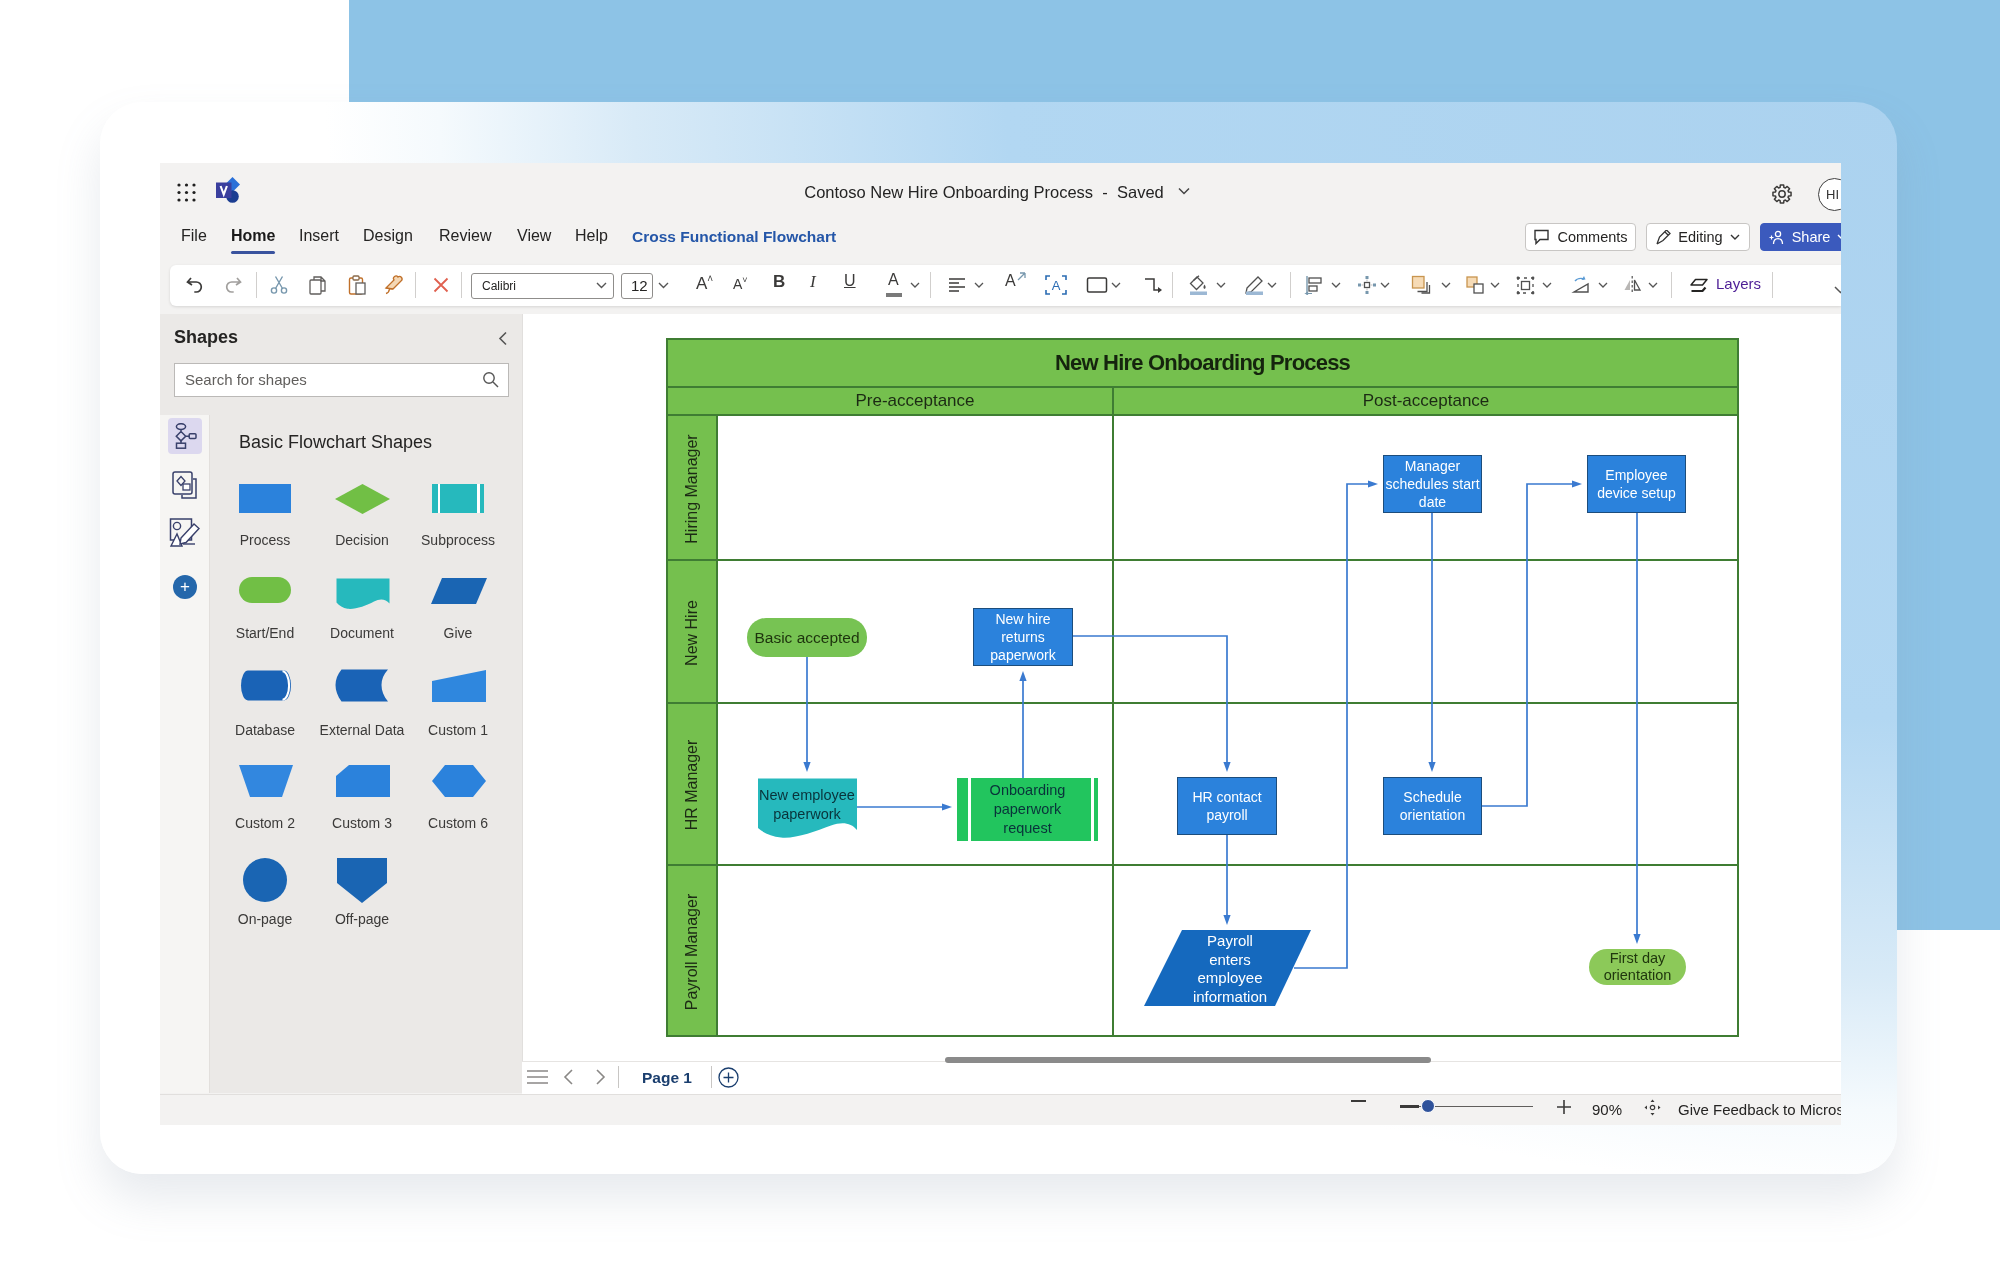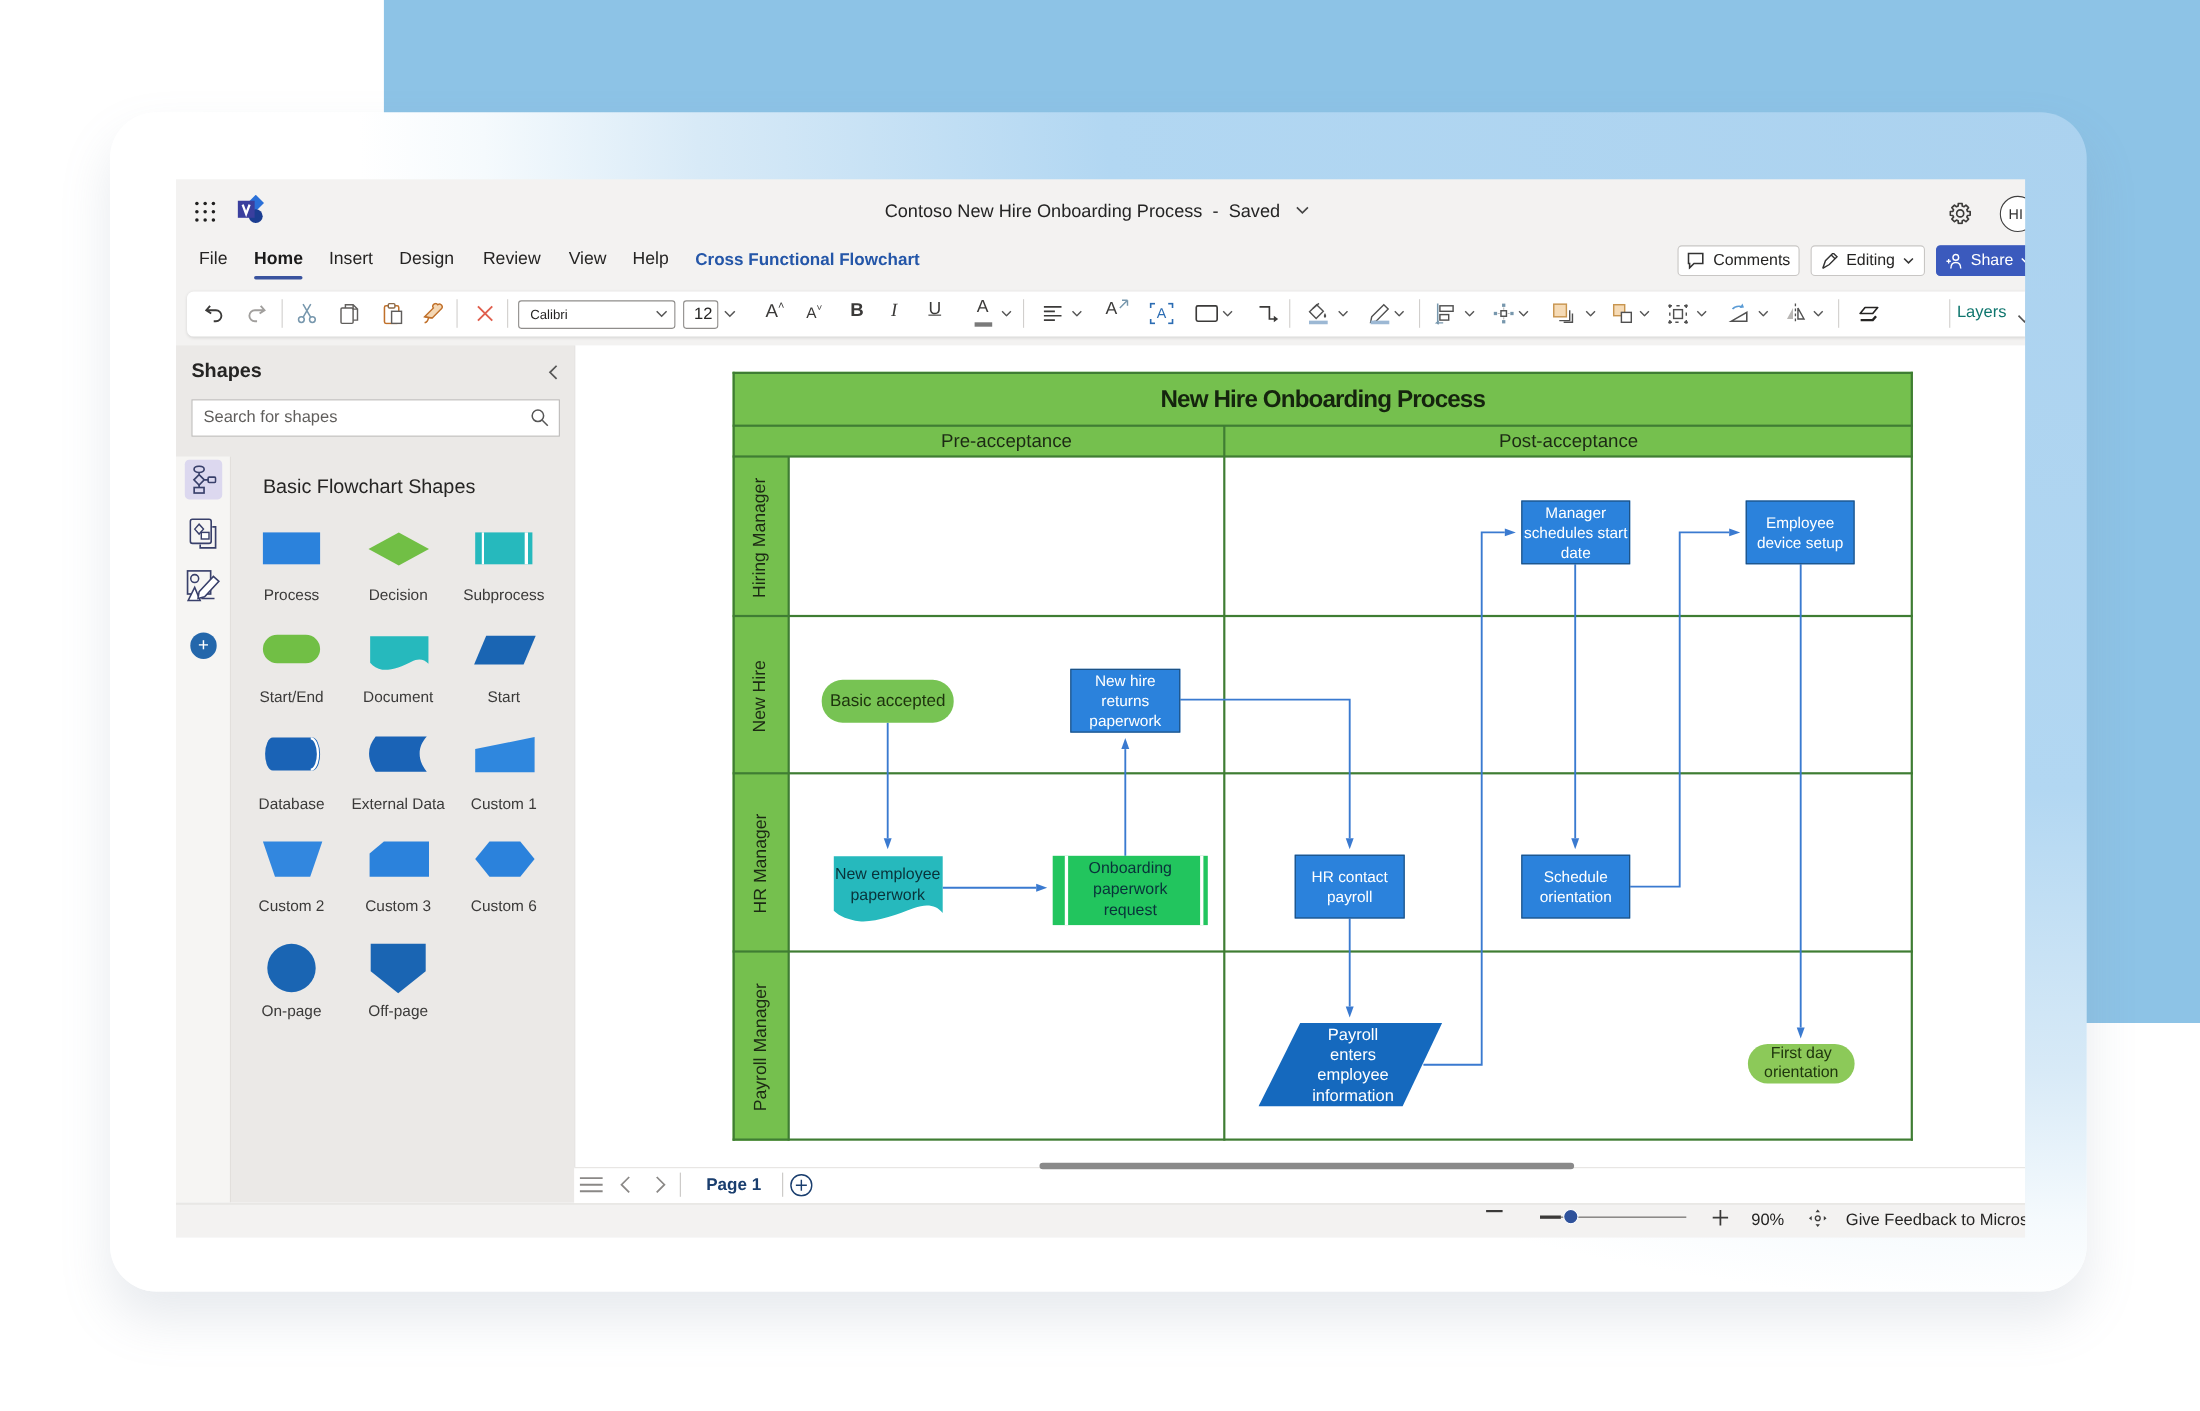--- a/index.html
+++ b/index.html
@@ -306,21 +306,21 @@
     </svg>
   <svg class="chev" style="left:1488px" width="10" height="6">
       <polyline points="1,1 5,5 9,1" fill="none" stroke="#555" stroke-width="1.3"></polyline>
     </svg>
   <div class="sep" style="left:1511px"></div>
 
   <svg class="ic" style="left:1528px" width="22" height="20" viewBox="0 0 22 20">
       <path d="M7.5 4.5 h11.5 l-4.5 5.5 H3 Z" fill="none" stroke="#252423" stroke-width="1.5" stroke-linejoin="round"></path>
       <path d="M17.5 12.5 l-3 3.5 H3.5" fill="none" stroke="#252423" stroke-width="2.2"></path>
     </svg>
-  <div class="abs" style="left:1619px;top:112px;font-size:15px;color:#0f766e">Layers</div>
+  <div class="abs" style="left:1556px;top:112px;font-size:15px;color:#4c1d95">Layers</div>
   <div class="sep" style="left:1612px"></div>
   <svg class="chev" style="left:1674px;top:123px" width="13" height="8">
       <polyline points="1,1 6.5,6.5 12,1" fill="none" stroke="#555" stroke-width="1.5"></polyline>
     </svg>
 
   <div id="panel"></div>
   <div id="rail"></div>
   <div id="canvas"></div>
   <div id="navrow"></div>
   <div id="status"></div>
@@ -373,21 +373,21 @@
 
   <div class="abs" style="left:79px;top:414px;width:52px;height:26px;border-radius:13px;background:#71bf45"></div>
   <svg class="abs" style="left:176px;top:415px" width="54" height="33" viewBox="0 0 54 33">
       <path d="M0.5 0.5 H53.5 V25.5 C49.5 20.8 44 20.3 38 23.5 C30 27.8 19 31.8 11.5 30.8 C7 30.1 3.2 27.8 0.5 24.5 Z" fill="#26b9bd"></path>
     </svg>
   <svg class="abs" style="left:270px;top:414px" width="58" height="28">
       <polygon points="12,1 57,1 46,27 1,27" fill="#1a65b3"></polygon>
     </svg>
   <div class="slabel" style="left:60px;top:462px">Start/End</div>
   <div class="slabel" style="left:157px;top:462px">Document</div>
-  <div class="slabel" style="left:253px;top:462px">Start</div>
+  <div class="slabel" style="left:253px;top:462px">Give</div>
 
   <svg class="abs" style="left:80px;top:507px" width="52" height="31" viewBox="0 0 52 31">
       <path d="M8 0.5 H44 A7 15 0 0 1 44 30.5 H8 A7 15 0 0 1 8 0.5 Z" fill="#1a63b6"></path>
       <path d="M42.5 1.3 A6.6 14.2 0 0 1 42.5 29.7" fill="none" stroke="#fff" stroke-width="2.1"></path>
     </svg>
   <svg class="abs" style="left:175px;top:506px" width="54" height="33" viewBox="0 0 54 33">
       <path d="M6.5 0.5 H53 C48.5 5.5 46.5 10.5 46.5 16 C46.5 21.5 48.5 27 53 32.5 H6.5 C2.5 27 0.5 21.5 0.5 16 C0.5 10.5 2.5 5.5 6.5 0.5 Z" fill="#1a63b6"></path>
     </svg>
   <svg class="abs" style="left:271px;top:506px" width="56" height="34" viewBox="0 0 56 34">
       <polygon points="1,12 55,1 55,33 1,33" fill="#2f87de"></polygon>

